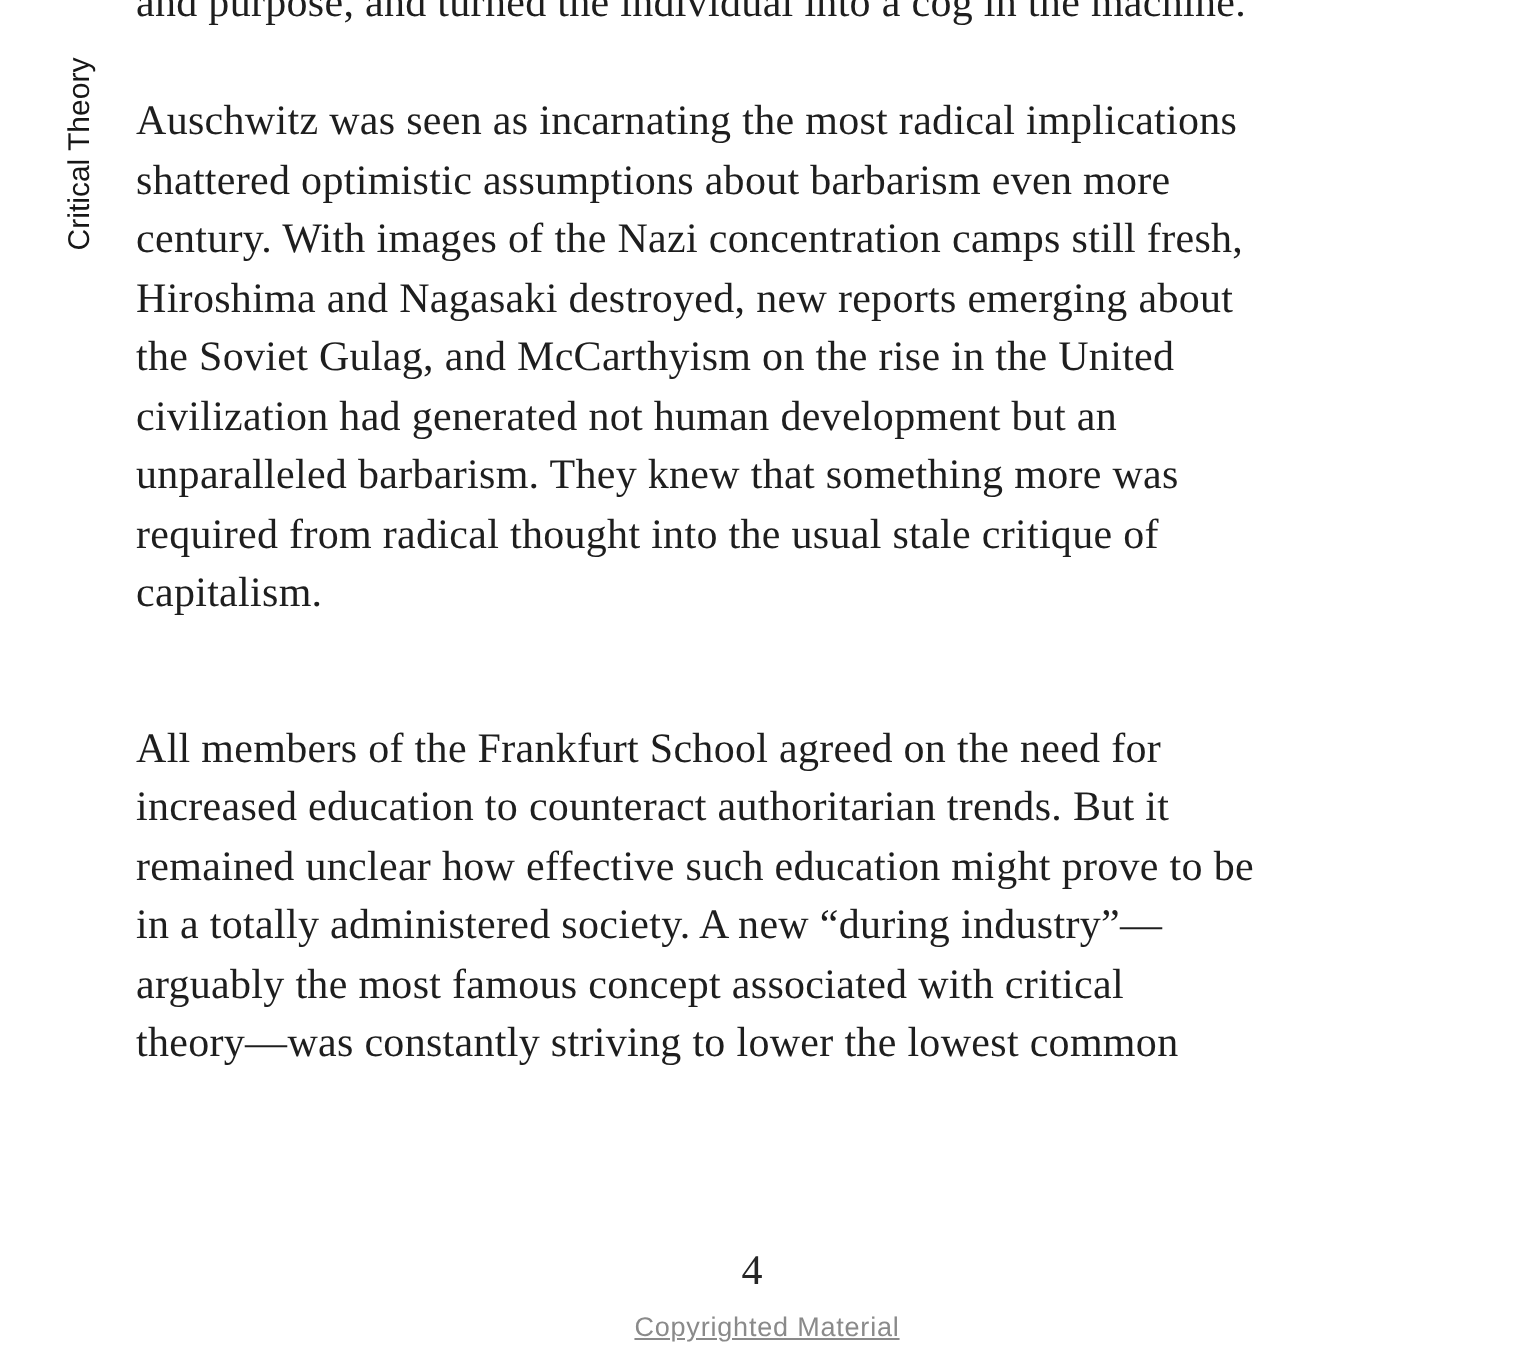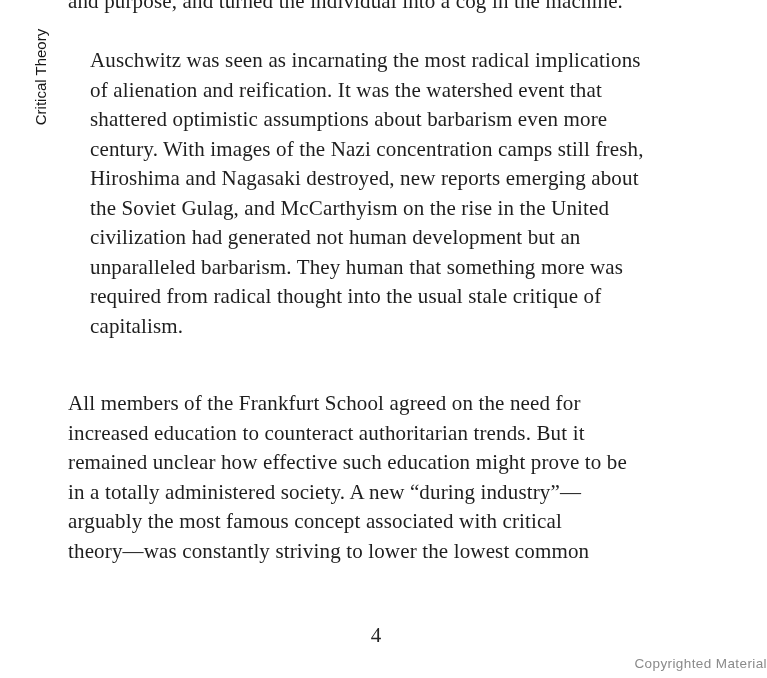--- a/index.html
+++ b/index.html
@@ -38,66 +38,66 @@
     top: -13px;
     width: 680px;
     font-size: 21px;
     line-height: 29.5px;
     letter-spacing: 0.15px;
     color: var(--text-color);
   }
 
   .text-line { white-space: nowrap; height: 29.5px; }
 
-  .paragraph.para-1 { margin-top: 29.5px; margin-left: 22px; }
+  .paragraph.para-1 { margin-top: 29.5px; }
   .paragraph.para-2 { margin-top: 48px; }
 
   .page-number {
     position: absolute;
     top: 623px;
     left: 0;
     width: 767px;
     padding-right: 15px;
     text-align: center;
     font-family: "Liberation Serif", serif;
     font-size: 21px;
     color: #262626;
   }
 
   .watermark {
     position: absolute;
     top: 656px;
     left: 0;
     width: 767px;
-    text-align: right;
+    text-align: center;
     font-family: "Liberation Sans", sans-serif;
     font-size: 13.5px;
     letter-spacing: 0.4px;
     color: var(--watermark-color);
+    text-decoration: underline;
   }
 </style>
 </head>
 <body>
 
 <div class="book-page">
 
   <div class="sidebar-label">Critical Theory</div>
 
   <div class="text-column">
     <div class="text-line top-partial">and purpose, and turned the individual into a cog in the machine.</div>
 
     <div class="paragraph para-1">
         <div class="text-line">Auschwitz was seen as incarnating the most radical implications</div>
-        <div class="text-line">of alienation and reification. It was the watershed event that</div>
         <div class="text-line">shattered optimistic assumptions about barbarism even more</div>
         <div class="text-line">century. With images of the Nazi concentration camps still fresh,</div>
         <div class="text-line">Hiroshima and Nagasaki destroyed, new reports emerging about</div>
         <div class="text-line">the Soviet Gulag, and McCarthyism on the rise in the United</div>
         <div class="text-line">civilization had generated not human development but an</div>
-        <div class="text-line">unparalleled barbarism. They human that something more was</div>
+        <div class="text-line">unparalleled barbarism. They knew that something more was</div>
         <div class="text-line">required from radical thought into the usual stale critique of</div>
         <div class="text-line">capitalism.</div>
       </div>
 
     <div class="paragraph para-2">
         <div class="text-line">All members of the Frankfurt School agreed on the need for</div>
         <div class="text-line">increased education to counteract authoritarian trends. But it</div>
         <div class="text-line">remained unclear how effective such education might prove to be</div>
         <div class="text-line">in a totally administered society. A new “during industry”—</div>
         <div class="text-line">arguably the most famous concept associated with critical</div>

